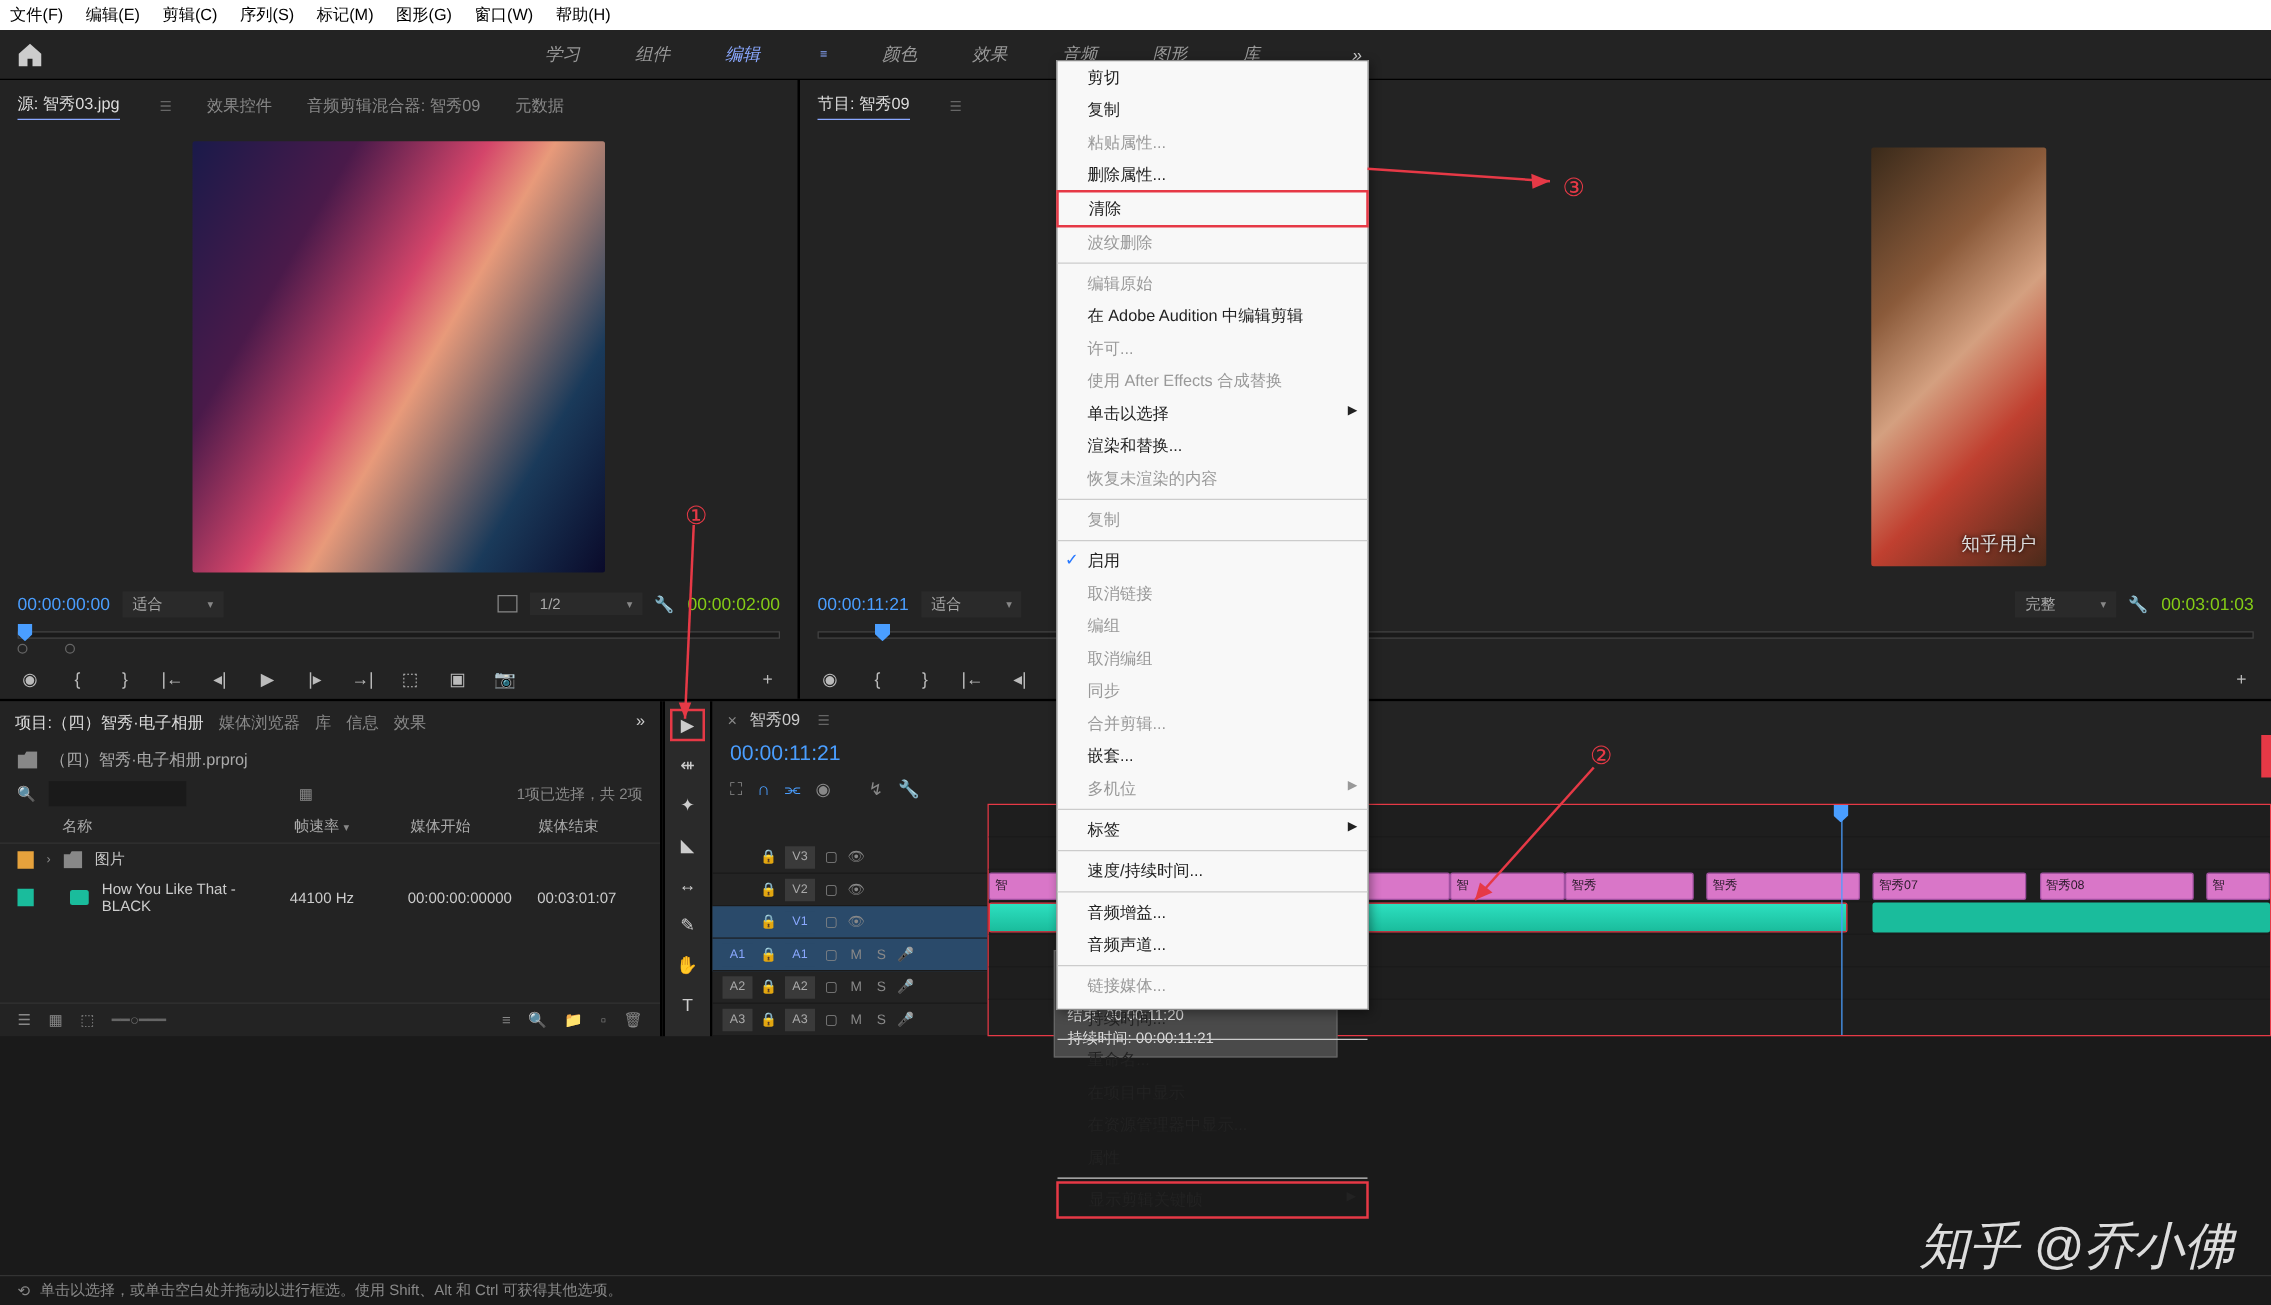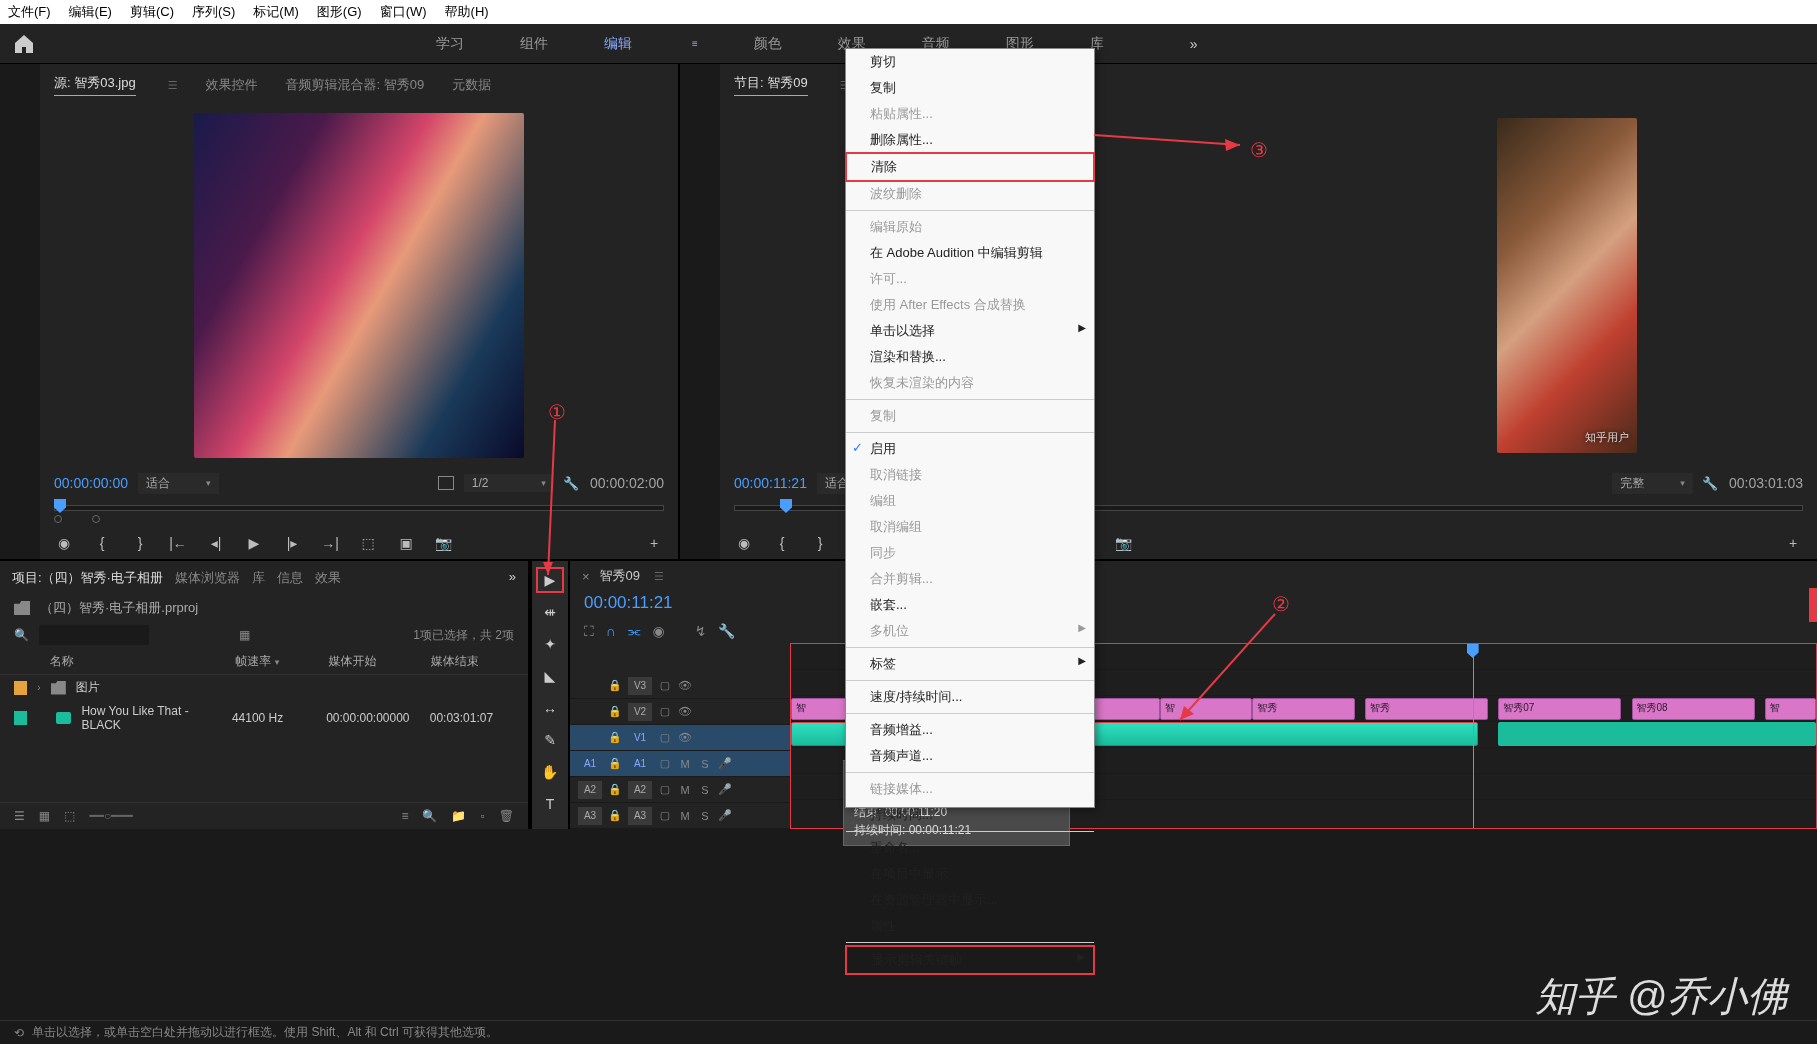--- a/index.html
+++ b/index.html
@@ -1,39 +1,39 @@
 <!DOCTYPE html>
 <html><head>
 <meta charset="utf-8">
 <style>
 * { margin:0; padding:0; box-sizing:border-box; font-family:"Microsoft YaHei",Arial,sans-serif; user-select:none; }
 body { background:#1a1a1a; color:#ccc; font-size:12px; width:1817px; height:1044px; overflow:hidden; position:relative; }
 .menubar { background:#fff; color:#000; height:24px; display:flex; align-items:center; padding:0 8px; gap:18px; font-size:13px; }
 .menubar span { cursor:default; }
 .topbar { background:#232323; height:40px; display:flex; align-items:center; padding:0 12px; border-bottom:1px solid #000; }
 .home-icon { width:24px; height:24px; color:#ccc; }
-.workspace-tabs { display:flex; gap:56px; margin-left:400px; font-size:14px; align-items:center; }
+.workspace-tabs { display:flex; gap:44px; margin-left:400px; font-size:14px; align-items:center;font-style:italic; }
 .ws-tab { color:#999; cursor:default; }
 .ws-tab.active { color:#8aa8ff; }
 .ws-sep { color:#8aa8ff; font-size:10px; margin-left:4px; }
 .overflow-icon { color:#ccc; margin-left:30px; }
 .main { display:flex; height:495px; }
-.panel { background:#232323; display:flex; flex-direction:column; position:relative;margin-left:40px; }
+.panel { background:#232323; display:flex; flex-direction:column; position:relative; }
 .panel.source { width:640px; border-right:2px solid #000; }
 .panel.program { flex:1; }
 .panel-tabs { display:flex; gap:28px; padding:10px 14px 8px; font-size:13px; color:#888; align-items:center; }
 .panel-tabs .ptab.active { color:#ddd; border-bottom:1px solid #8aa8ff; padding-bottom:3px; }
 .hamburger { font-size:11px; color:#666; margin-left:4px; }
 .monitor { flex:1; display:flex; justify-content:center; align-items:center; padding:4px 0; }
 .fake-img { width:330px; height:345px; background:linear-gradient(120deg,#1a1a4a 0%,#4a1a4a 25%,#d4456a 45%,#e89a7a 55%,#1a3a5a 80%,#0a0a2a 100%); position:relative; border-radius:2px; }
 .fake-img.prog { background:linear-gradient(135deg,#3a2a1a 0%,#8a5a3a 30%,#d4a080 50%,#c04030 70%,#4a2a1a 100%); width:140px; height:335px; }
-.img-tag { position:absolute; bottom:8px; right:8px; font-size:11px; color:#ddd; text-shadow:0 0 4px #000; }
+.img-tag { position:absolute; bottom:8px; right:8px; font-size:15px; color:#ddd; text-shadow:0 0 4px #000; }
 .transport-bar { padding:0 14px; display:flex; align-items:center; gap:10px; font-size:13px; height:32px; }
 .tc { color:#4a9eff; font-variant-numeric:tabular-nums; font-size:14px; }
-.tc.end { color:#a3a3a3; margin-left:auto; }
+.tc.end { color:#84cc16; margin-left:auto; }
 .fit-sel { background:#2a2a2a; color:#aaa; padding:2px 8px; display:flex; align-items:center; gap:36px; font-size:12px; }
 .tri-down { font-size:9px; color:#888; }
 .wrench { color:#999; cursor:default; }
 .scrubber { height:28px; padding:0 14px; position:relative; }
 .scrub-track { height:6px; background:#1a1a1a; border:1px solid #444; position:relative; top:6px; }
 .scrub-head { position:absolute; top:0; width:12px; height:14px; background:#4a9eff; clip-path:polygon(0 0,100% 0,100% 60%,50% 100%,0 60%); }
 .scrub-dots { display:flex; gap:30px; margin-top:10px; }
 .scrub-dot { width:8px; height:8px; border-radius:50%; border:1px solid #666; }
 .controls { display:flex; justify-content:center; gap:18px; padding:6px 14px; align-items:center; color:#bbb; font-size:14px; position:relative; }
 .ctrl-btn { width:20px; height:20px; display:flex; align-items:center; justify-content:center; cursor:default; }

